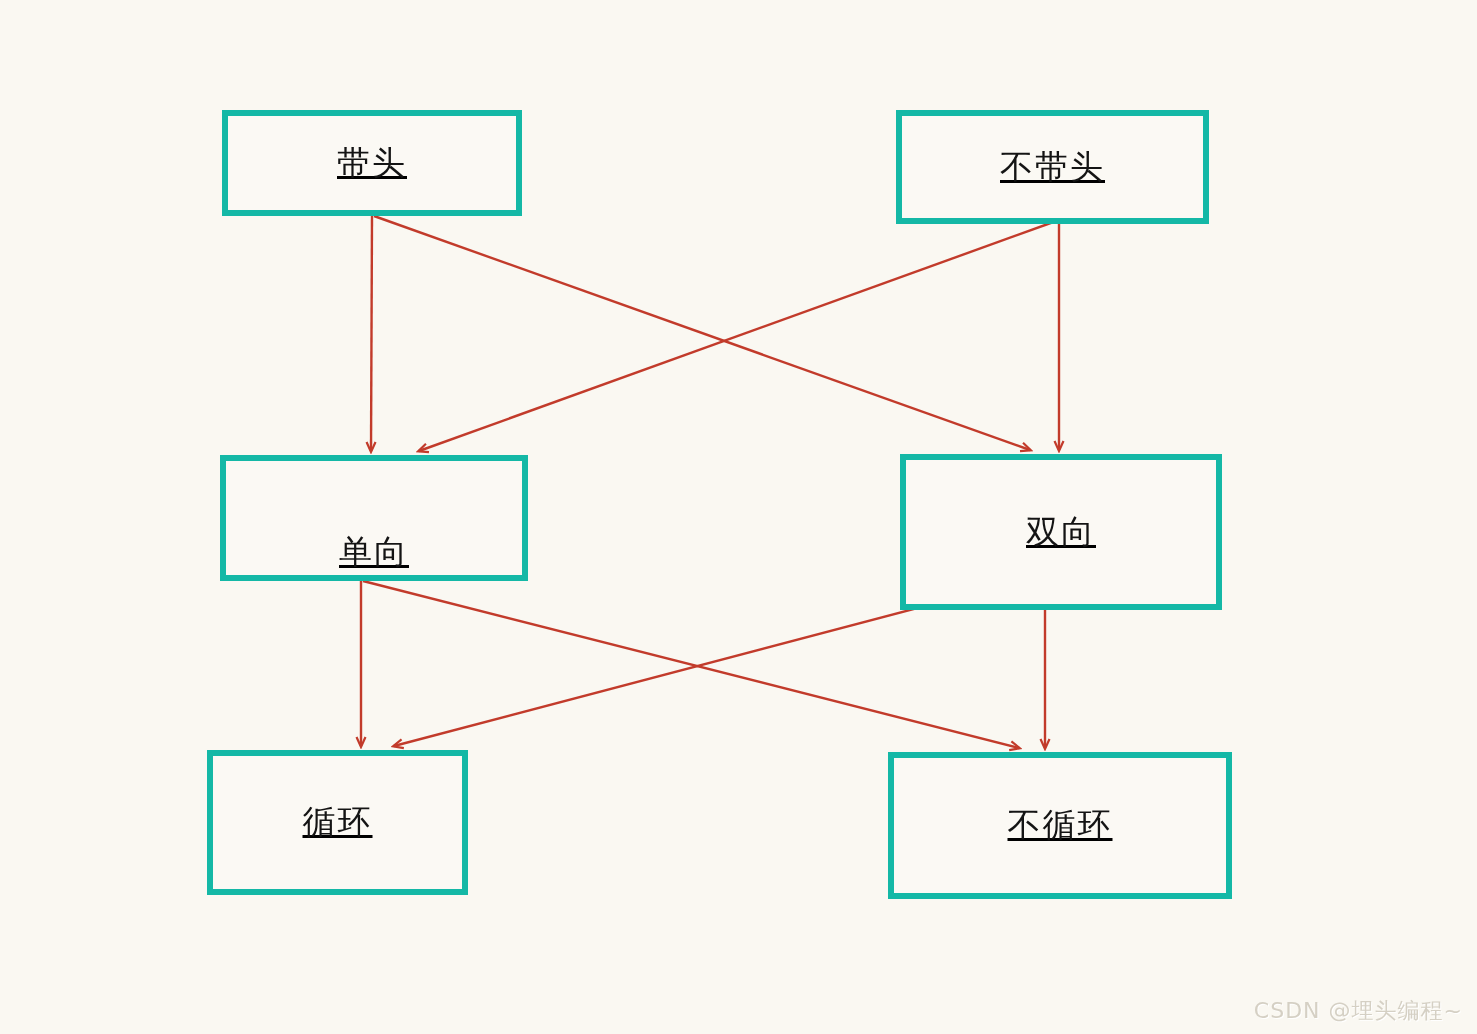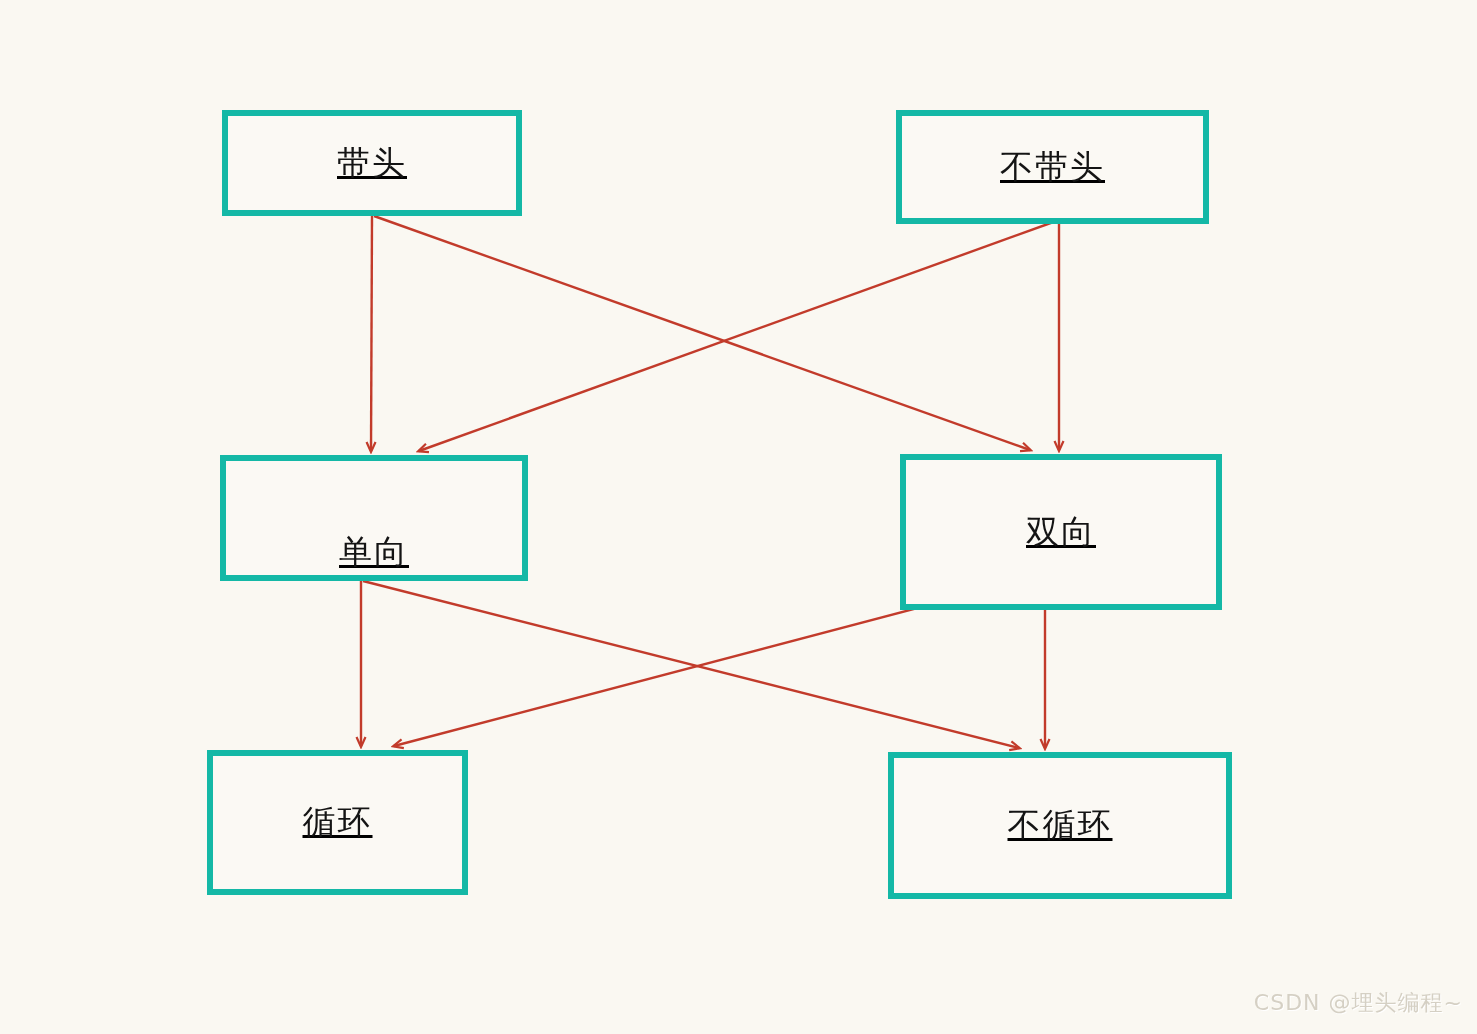--- a/index.html
+++ b/index.html
@@ -38,21 +38,21 @@
   }
   .node-label {
     font-size: 33px;
     color: #141414;
     letter-spacing: 2px;
     white-space: nowrap;
   }
   .watermark {
     position: absolute;
     right: 14px;
-    bottom: 16px;
+    bottom: 8px;
     font-size: 22px;
     color: #d5d0c4;
     text-shadow: 1px 1px 0 #ffffff;
     letter-spacing: 1px;
   }
 </style>
 </head>
 <body>
 
 <div class="canvas">

